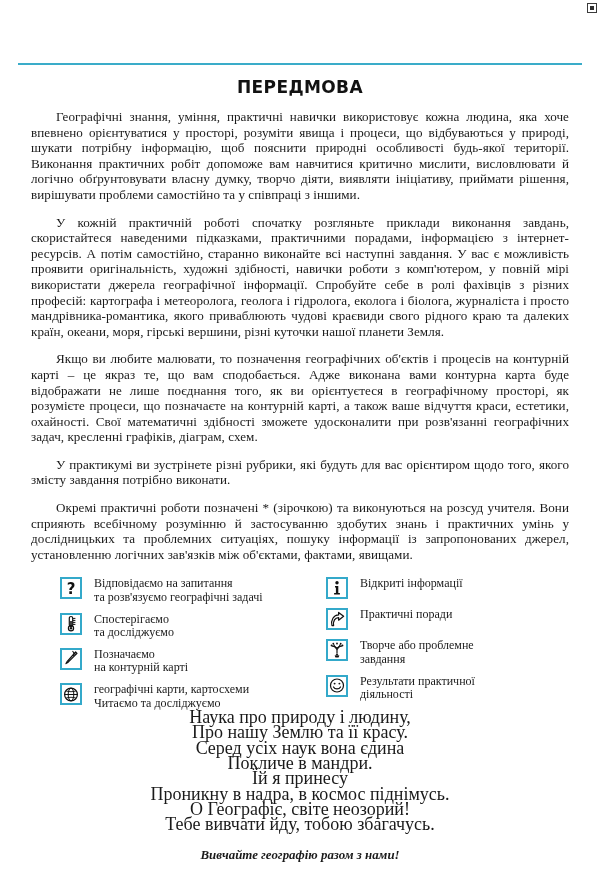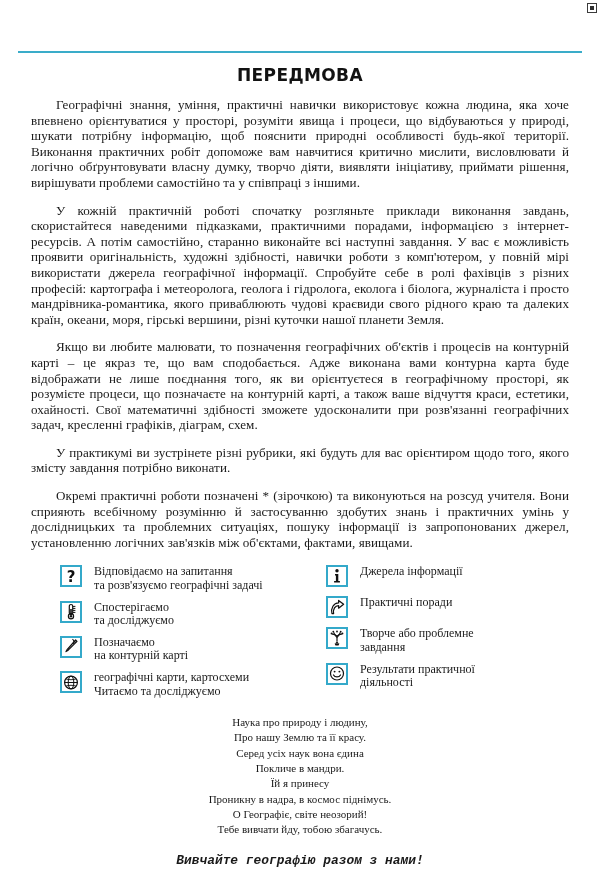--- a/index.html
+++ b/index.html
@@ -33,21 +33,21 @@
     left: 2px;
     top: 2px;
     right: 2px;
     bottom: 2px;
     background: #2f2f2f;
   }
 
   .page {
     position: absolute;
     left: 18px;
-    top: 4px;
+    top: 16px;
     width: 564px;
     height: 698px;
   }
 
   .rule {
     height: 2px;
     background: #3aacc9;
     width: 100%;
   }
   .rule-top { margin-top: 47px; }
@@ -116,38 +116,37 @@
   .legend-label {
     font-size: 12px;
     line-height: 13.6px;
     color: #1a1a1a;
     padding-top: 1px;
   }
   .legend-label span { display: block; }
 
   
   .poem {
-    margin-top: 17px;
     text-align: center;
-    font-size: 11px;
+    font-size: 18px;
     line-height: 15.3px;
     color: #1a1a1a;
   }
   .poem span { display: block; }
 
   .closing {
     margin-top: 15px;
     text-align: center;
     font-style: italic;
     font-weight: bold;
     font-size: 12.9px;
     line-height: 15.6px;
     color: #1a1a1a;
   }
-  .closing span { display: block; font-family: Liberation Mono, monospace; }
+  .closing span { display: block; }
 
   .page-number {
     text-align: right;
     font-family: "DejaVu Sans", sans-serif;
     font-weight: bold;
     font-size: 13px;
     color: #141414;
     margin-top: 2px;
     padding-right: 1px;
   }
@@ -242,21 +241,21 @@
     <div class="legend-col right">
 
       <div class="legend-row">
         <span class="icon-box">
           <svg width="16" height="17" viewBox="0 0 16 17">
             <circle cx="8" cy="2.8" r="1.7" fill="#111"></circle>
             <path d="M6.0 6.0 L9.3 6.0 L9.3 13.0 L10.9 13.0 L10.9 14.6 L5.1 14.6 L5.1 13.0 L6.9 13.0 L6.9 7.6 L6.0 7.6 Z" fill="#111"></path>
           </svg>
         </span>
         <span class="legend-label">
-          <span>Джерела інформації</span>
+          <span>Відкриті інформації</span>
           <span></span>
         </span>
       </div>
 
       <div class="legend-row">
         <span class="icon-box">
           <svg width="17" height="17" viewBox="0 0 17 17">
             <path d="M3.0 14.6 C1.6 9.0 4.6 4.2 9.6 3.9 L9.6 1.4 L14.6 5.3 L9.6 9.2 L9.6 6.6 C6.0 6.9 3.9 9.8 4.6 14.6 Z" fill="none" stroke="#111" stroke-width="1.25" stroke-linejoin="round"></path>
           </svg>
         </span>

